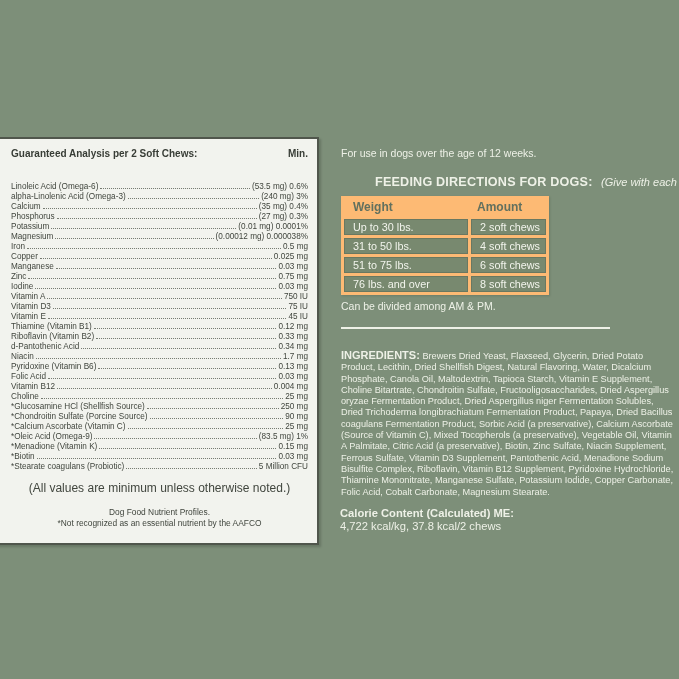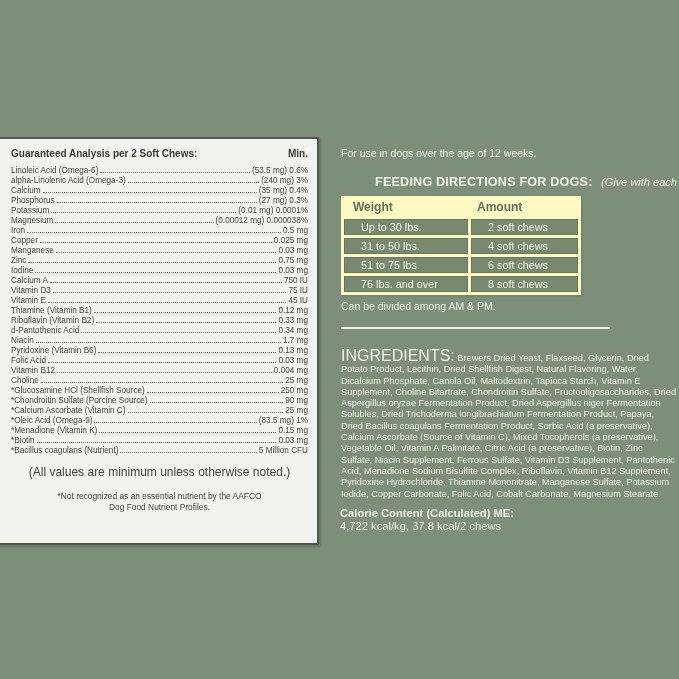--- a/index.html
+++ b/index.html
@@ -11,50 +11,50 @@
     -webkit-font-smoothing:antialiased;
   }
   
   .ga-panel{
     position:absolute;left:-4px;top:137px;width:323px;height:408px;
     background:#f2f3ee;border:2px solid #50564c;box-sizing:border-box;
     padding:9px 9px 0 13px;
     box-shadow:2px 2px 2px rgba(40,48,38,0.25);
   }
   .ga-header{display:flex;justify-content:space-between;align-items:baseline;
-    font-weight:bold;font-size:10px;color:#383d36;margin-bottom:6px;}
+    font-weight:bold;font-size:10px;color:#383d36;margin-bottom:22px;}
   .ga-rows{color:#41463e;font-size:8.2px;}
   .ga-row{display:flex;align-items:flex-end;height:10px;}
   .ga-label{white-space:nowrap;}
   .ga-dots{flex:1;border-bottom:1px dotted #767b71;margin:0 2px 2px 2px;min-width:6px;}
   .ga-value{white-space:nowrap;}
   .ga-note1{margin-top:10px;text-align:center;font-size:12px;color:#41463e;}
   .ga-note2{margin-top:12px;text-align:center;font-size:8.4px;color:#41463e;line-height:11px;}
   
   .right-text{color:#eef1e7;}
   .usage-note{position:absolute;left:341px;top:147px;font-size:10.5px;}
   .fd-heading{position:absolute;left:341px;top:172px;white-space:nowrap;margin-left:34px;}
   .fd-title{font-weight:bold;font-size:12.6px;letter-spacing:0.2px;}
   .fd-subtitle{font-style:italic;font-size:11px;margin-left:4px;}
-  .fd-table{position:absolute;left:341px;top:196px;width:240px;background:#fef9c3;
+  .fd-table{position:absolute;left:341px;top:196px;width:208px;background:#fdba74;
     box-sizing:border-box;padding:2px 3px 3px 3px;box-shadow:1px 1px 2px rgba(40,48,38,0.2);}
   .fd-head-row{display:flex;height:18px;align-items:center;color:#61705e;
     font-weight:bold;font-size:12px;}
   .fd-head-row .c1{width:124px;padding-left:9px;box-sizing:border-box;}
   .fd-head-row .c2{flex:1;padding-left:9px;box-sizing:border-box;}
   .fd-row{display:flex;margin-top:3px;}
   .fd-cell{background:#78896f;color:#f2f4ec;font-size:10.8px;line-height:16px;height:16px;
-    padding-left:17px;box-sizing:border-box;box-shadow:inset 0 0 0 1px rgba(60,70,55,0.25);}
+    padding-left:9px;box-sizing:border-box;box-shadow:inset 0 0 0 1px rgba(60,70,55,0.25);}
   .fd-cell.c1{width:124px;margin-right:3px;}
   .fd-cell.c2{flex:1;}
   .fd-footer{position:absolute;left:341px;top:300px;font-size:10.5px;}
   .divider{position:absolute;left:341px;top:327px;width:269px;height:2px;background:#eef1e7;}
   .ingredients{position:absolute;left:341px;top:350px;width:335px;
     font-size:9.2px;line-height:11.3px;}
-  .ingredients .lead{font-weight:normal;font-size:16px;}
+  .ingredients .lead{font-weight:bold;font-size:11px;}
   .calories{position:absolute;left:340px;top:499px;font-size:11.2px;line-height:13px;}
   .cal-title{font-weight:bold;margin-top:8px;}
 </style>
 </head>
 <body>
 
 <div class="ga-panel">
   <div class="ga-header">
     <span>Guaranteed Analysis per 2 Soft Chews:</span>
     <span>Min.</span>
@@ -122,21 +122,21 @@
         <span class="ga-value">0.75 mg</span>
       </div>
 
       <div class="ga-row">
         <span class="ga-label">Iodine</span>
         <span class="ga-dots"></span>
         <span class="ga-value">0.03 mg</span>
       </div>
 
       <div class="ga-row">
-        <span class="ga-label">Calcium A</span>
+        <span class="ga-label">Vitamin A</span>
         <span class="ga-dots"></span>
         <span class="ga-value">750 IU</span>
       </div>
 
       <div class="ga-row">
         <span class="ga-label">Vitamin D3</span>
         <span class="ga-dots"></span>
         <span class="ga-value">75 IU</span>
       </div>
 
@@ -225,29 +225,29 @@
       </div>
 
       <div class="ga-row">
         <span class="ga-label">*Biotin</span>
         <span class="ga-dots"></span>
         <span class="ga-value">0.03 mg</span>
       </div>
 
 
       <div class="ga-row">
-        <span class="ga-label">*Bacillus coagulans (Nutrient)</span>
+        <span class="ga-label">*Stearate coagulans (Probiotic)</span>
         <span class="ga-dots"></span>
         <span class="ga-value">5 Million CFU</span>
       </div>
     </div>
   <div class="ga-note1">(All values are minimum unless otherwise noted.)</div>
   <div class="ga-note2">
+    <div>Dog Food Nutrient Profiles.</div>
     <div>*Not recognized as an essential nutrient by the AAFCO</div>
-    <div>Dog Food Nutrient Profiles.</div>
   </div>
 </div>
 
 <div class="usage-note right-text">For use in dogs over the age of 12 weeks.</div>
 
 <div class="fd-heading right-text">
   <span class="fd-title">FEEDING DIRECTIONS FOR DOGS:</span>
   <span class="fd-subtitle">(Give with each meal)</span>
 </div>
 

